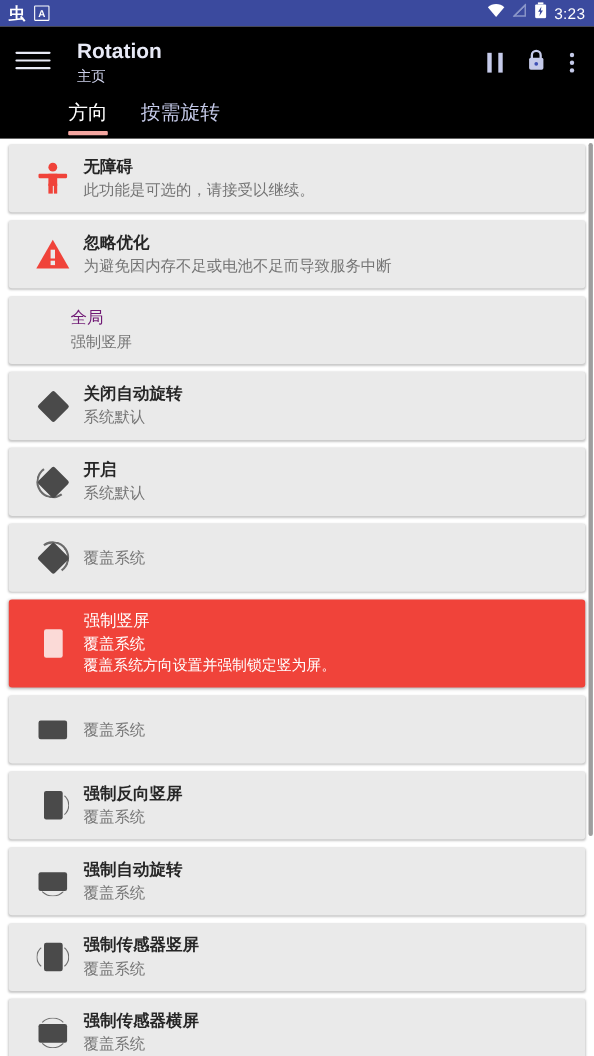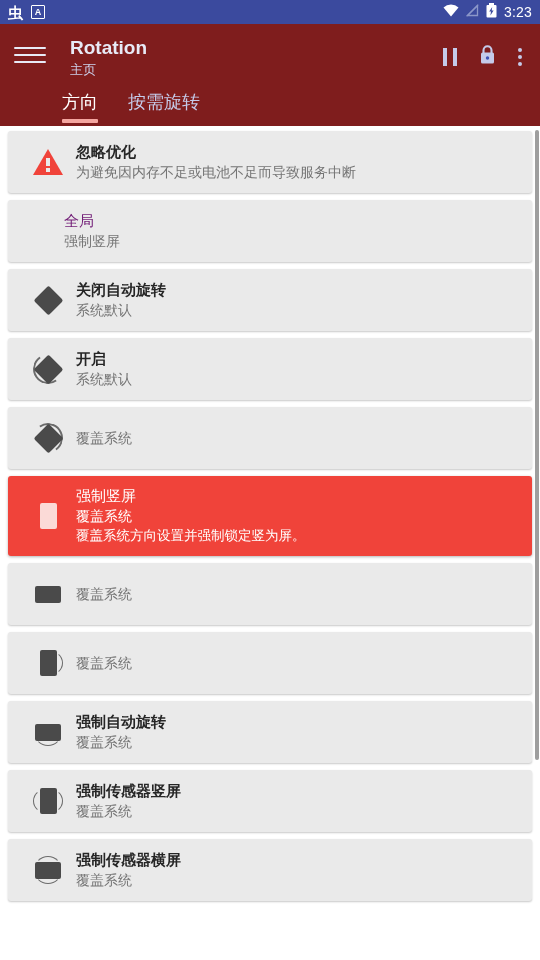--- a/index.html
+++ b/index.html
@@ -21,21 +21,21 @@
   .sb-right { margin-left: auto; display: flex; align-items: center; gap: 7px; }
   .sb-time { font-size: 14px; font-weight: normal; letter-spacing: .2px; color:#fff; }
   .sb-glyph { font-size: 15px; line-height: 1; font-weight: bold; color:#fff; }
   .boxed-a {
     width: 14px; height: 14px; border: 1.5px solid #fff;
     display: inline-flex; align-items: center; justify-content: center;
     font-size: 9px; font-weight: bold; line-height: 1; border-radius: 1px;
   }
 
   
-  .appbar { background: #7f1d1d; color: #fff; position: relative; }
+  .appbar { background: #000000; color: #fff; position: relative; }
   .appbar-row { display: flex; align-items: flex-start; padding: 12px 10px 0 14px; height: 58px; }
   .hamburger { width: 32px; padding-top: 6px; cursor: pointer; }
   .hamburger span { display: block; height: 2px; background: #e8eaf6; margin: 5px 0; border-radius: 1px; }
   .titles { margin-left: 24px; padding-top: 1px; }
   .app-title { font-size: 19px; font-weight: bold; color: #e8eaf6; line-height: 22px; }
   .app-subtitle { font-size: 13px; color: #ccd0ea; line-height: 20px; margin-top: 1px; }
   .bar-actions { margin-left: auto; display: flex; align-items: center; gap: 22px; padding-top: 8px; padding-right: 8px; }
   .ic { cursor: pointer; display:block; }
   .pause-ic { width: 14px; height: 18px; position: relative; }
   .pause-ic i { position: absolute; top: 0; width: 4px; height: 18px; background: #c5cae9; display: block; }
@@ -176,20 +176,35 @@
       </div>
       <div class="tab">
         <span>按需旋转</span>
       </div>
     </div>
   </div>
 
   <div class="list" id="list">
       <div class="card">
         <div class="card-icon">
+          <div class="a11y">
+            <div class="head"></div>
+            <div class="arms"></div>
+            <div class="body"></div>
+            <div class="lg l"></div>
+            <div class="lg r"></div>
+          </div>
+        </div>
+        <div class="card-text">
+          <div class="card-title">无障碍</div>
+          <div class="card-sub">此功能是可选的，请接受以继续。</div>
+        </div>
+      </div>
+      <div class="card">
+        <div class="card-icon">
           <div class="warn">
             <div class="tri"></div>
             <div class="bang"></div>
             <div class="dot"></div>
           </div>
         </div>
         <div class="card-text">
           <div class="card-title">忽略优化</div>
           <div class="card-sub">为避免因内存不足或电池不足而导致服务中断</div>
         </div>
@@ -258,20 +273,21 @@
         </div>
       </div>
       <div class="card">
         <div class="card-icon">
           <div class="dev-wrap">
             <div class="sarc right"></div>
             <div class="dev-port"></div>
           </div>
         </div>
         <div class="card-text">
+          <div class="card-title">强制反向竖屏</div>
           <div class="card-sub">覆盖系统</div>
         </div>
       </div>
       <div class="card">
         <div class="card-icon">
           <div class="dev-wrap">
             <div class="sarc bottom"></div>
             <div class="dev-land"></div>
           </div>
         </div>

